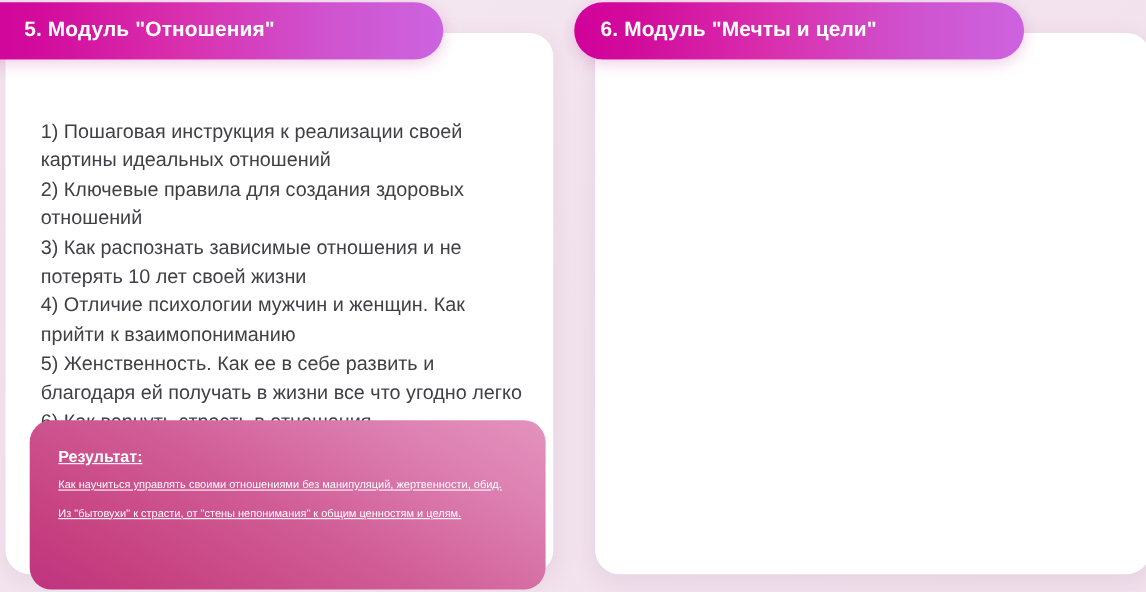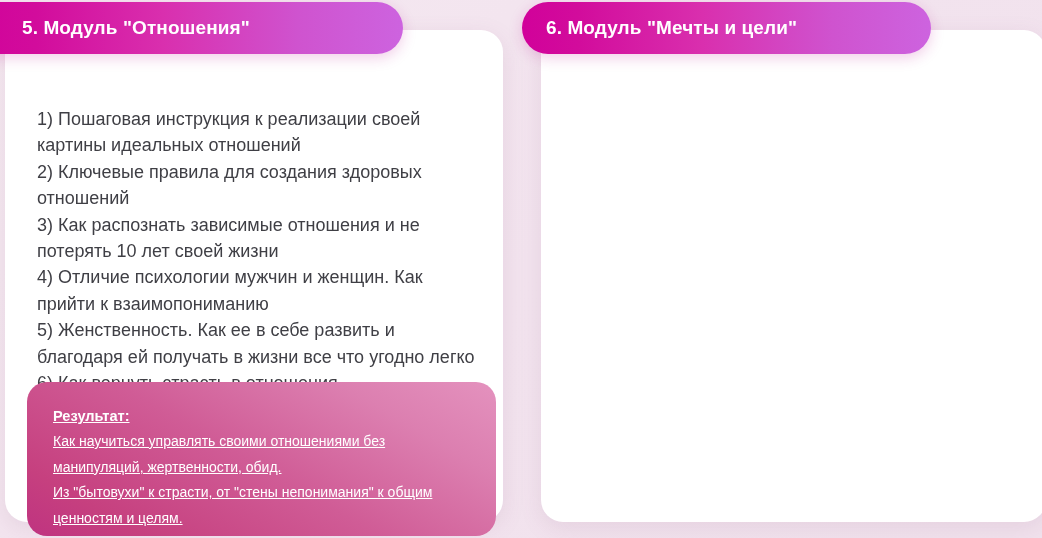--- a/index.html
+++ b/index.html
@@ -109,21 +109,21 @@
     background: linear-gradient(30deg, #bf3380 0%, #c6407f 16%, #d05c96 48%, #dc7fb0 78%, #e492be 100%);
     text-decoration: underline;
   }
   .result-heading {
     font-size: 14.6px;
     font-weight: bold;
     line-height: 24px;
     margin: 0 0 1px 0;
   }
   .result-body {
-    font-size: 14px;
+    font-size: 10px;
     line-height: 25.6px;
     white-space: pre-line;
     margin: 0;
   }
 </style>
 </head>
 <body>
 
 <div class="page">
 

